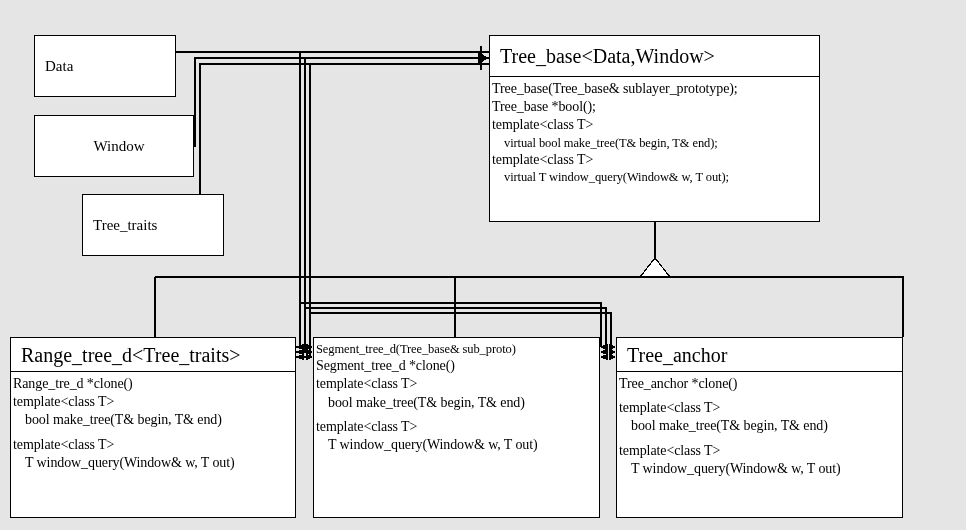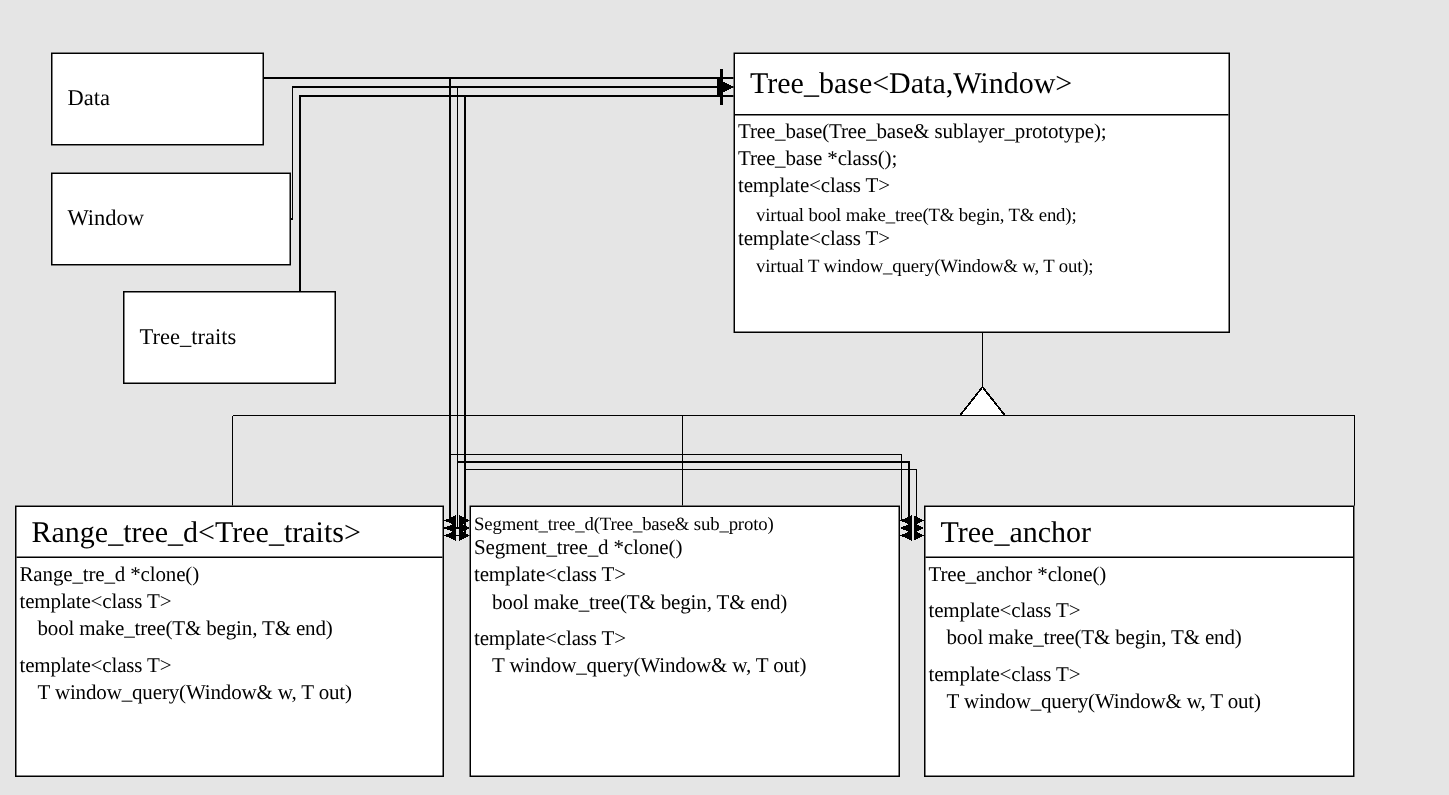--- a/index.html
+++ b/index.html
@@ -132,35 +132,35 @@
       <path d="M670 277 H 903 V 337"></path>
       <path d="M155 277 V 337"></path>
       <path d="M455 277 V 337"></path>
     </g>
   </svg>
 
   <div class="node simple-node" style="left:34px; top:35px; width:142px; height:62px;">
     <div class="simple-title">Data</div>
   </div>
 
-  <div class="node simple-node" style="left:34px; top:115px; width:160px; height:62px;">
+  <div class="node simple-node" style="left:34px; top:115px; width:160px; height:62px;justify-content:center;">
     <div class="simple-title">Window</div>
   </div>
 
   <div class="node simple-node" style="left:34px; top:194px; width:142px; height:62px;margin-left:48px;">
     <div class="simple-title">Tree_traits</div>
   </div>
 
   <div class="node" style="left:489px; top:35px; width:331px; height:187px;">
     <div class="class-header" style="height:41px;">
       <div class="class-title">Tree_base&lt;Data,Window&gt;</div>
     </div>
     <div class="class-body">
       <div class="member">Tree_base(Tree_base&amp; sublayer_prototype);</div>
-      <div class="member">Tree_base *class();</div>
+      <div class="member">Tree_base *bool();</div>
       <div class="member">template&lt;class T&gt;</div>
       <div class="member indent small">virtual bool make_tree(T&amp; begin, T&amp; end);</div>
       <div class="member">template&lt;class T&gt;</div>
       <div class="member indent small">virtual T window_query(Window&amp; w, T out);</div>
     </div>
   </div>
 
   <div class="node" style="left:10px; top:337px; width:286px; height:181px;">
     <div class="class-header" style="height:34px;">
       <div class="class-title">Range_tree_d&lt;Tree_traits&gt;</div>

